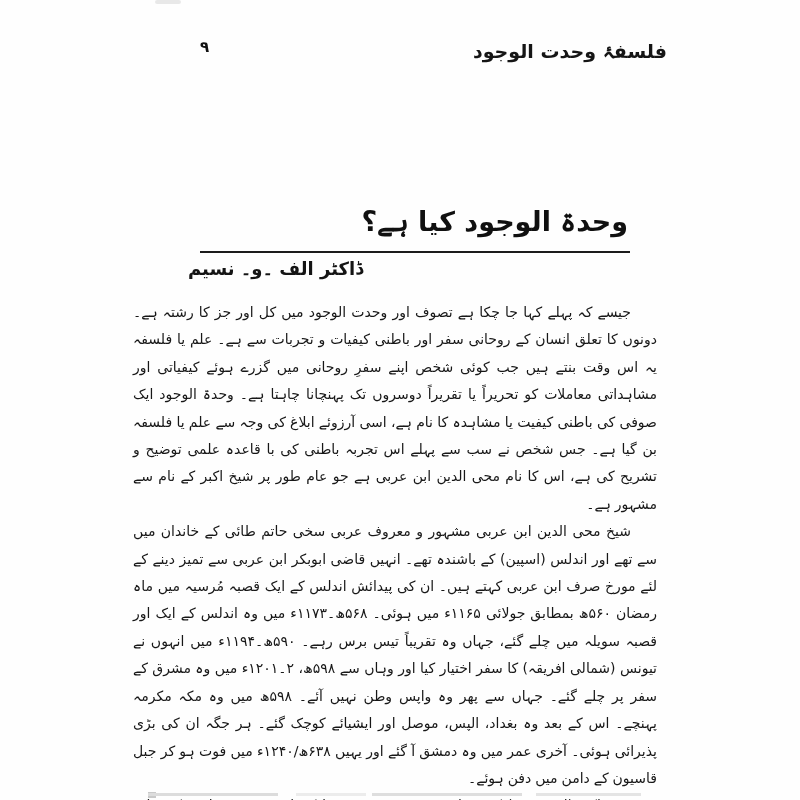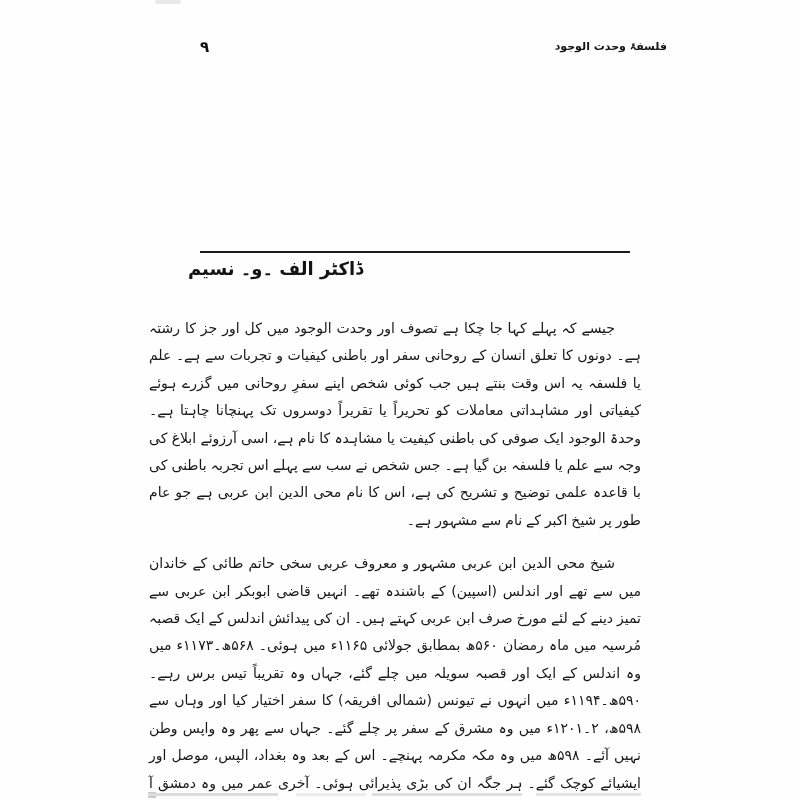--- a/index.html
+++ b/index.html
@@ -12,21 +12,21 @@
     overflow:hidden;
   }
   .scan-page {
     position:absolute; inset:0;
     background:#fefefe;
   }
   
   .running-header { position:absolute; top:36px; left:0; right:0; height:30px; }
   .book-title {
     position:absolute; top:4px; right:133px;
-    font-size:11px; font-weight:bold; color:#151515;
+    font-size:19px; font-weight:bold; color:#151515;
     direction:rtl; letter-spacing:0;
   }
   .page-number {
     position:absolute; top:2px; left:200px;
     font-size:15px; font-weight:bold; color:#111;
   }
   
   .article-heading {
     position:absolute; top:206px; right:172px;
     font-size:27px; font-weight:bold; color:#101010;
@@ -44,21 +44,21 @@
   
   .body-text {
     position:absolute; top:299px; left:133px; width:524px;
     direction:rtl;
     text-align:justify;
     font-size:14px;
     line-height:27.4px;
     color:#171717;
     word-spacing:-0.5px;
   }
-  .body-text p { text-indent:26px; margin:16px; }
+  .body-text p { text-indent:26px; margin:0; }
   
   .top-smudge {
     position:absolute; top:0; left:155px; width:26px; height:4px;
     background:#d9d9d9; opacity:.6; border-radius:2px;
   }
   .bottom-edge { position:absolute; top:792px; left:0; width:800px; height:6px; }
   .bottom-edge .seg { position:absolute; top:1px; height:3px; background:#e2e2e2; }
   .bottom-edge .seg.s1 { left:148px; width:130px; background:#dcdcdc; }
   .bottom-edge .seg.s2 { left:296px; width:70px;  background:#ececec; }
   .bottom-edge .seg.s3 { left:372px; width:150px; background:#dedede; }
@@ -70,20 +70,21 @@
 
 <div class="scan-page">
 
   <div class="top-smudge"></div>
 
   <div class="running-header">
     <span class="book-title">فلسفۂ وحدت الوجود</span>
     <span class="page-number">۹</span>
   </div>
 
+  <h1 class="article-heading">وحدۃ الوجود کیا ہے؟</h1>
 
   <div class="heading-rule"></div>
 
   <div class="author-name">ڈاکٹر الف ۔و۔ نسیم</div>
 
   <div class="body-text">
     <p>جیسے کہ پہلے کہا جا چکا ہے تصوف اور وحدت الوجود میں کل اور جز کا رشتہ ہے۔ دونوں کا تعلق انسان کے روحانی سفر اور باطنی کیفیات و تجربات سے ہے۔ علم یا فلسفہ یہ اس وقت بنتے ہیں جب کوئی شخص اپنے سفرِ روحانی میں گزرے ہوئے کیفیاتی اور مشاہداتی معاملات کو تحریراً یا تقریراً دوسروں تک پہنچانا چاہتا ہے۔ وحدۃ الوجود ایک صوفی کی باطنی کیفیت یا مشاہدہ کا نام ہے، اسی آرزوئے ابلاغ کی وجہ سے علم یا فلسفہ بن گیا ہے۔ جس شخص نے سب سے پہلے اس تجربہ باطنی کی با قاعدہ علمی توضیح و تشریح کی ہے، اس کا نام محی الدین ابن عربی ہے جو عام طور پر شیخ اکبر کے نام سے مشہور ہے۔</p>
     <p>شیخ محی الدین ابن عربی مشہور و معروف عربی سخی حاتم طائی کے خاندان میں سے تھے اور اندلس (اسپین) کے باشندہ تھے۔ انہیں قاضی ابوبکر ابن عربی سے تمیز دینے کے لئے مورخ صرف ابن عربی کہتے ہیں۔ ان کی پیدائش اندلس کے ایک قصبہ مُرسیہ میں ماہ رمضان ۵۶۰ھ بمطابق جولائی ۱۱۶۵ء میں ہوئی۔ ۵۶۸ھ۔۱۱۷۳ء میں وہ اندلس کے ایک اور قصبہ سویلہ میں چلے گئے، جہاں وہ تقریباً تیس برس رہے۔ ۵۹۰ھ۔۱۱۹۴ء میں انہوں نے تیونس (شمالی افریقہ) کا سفر اختیار کیا اور وہاں سے ۵۹۸ھ، ۲۔۱۲۰۱ء میں وہ مشرق کے سفر پر چلے گئے۔ جہاں سے پھر وہ واپس وطن نہیں آئے۔ ۵۹۸ھ میں وہ مکہ مکرمہ پہنچے۔ اس کے بعد وہ بغداد، الپس، موصل اور ایشیائے کوچک گئے۔ ہر جگہ ان کی بڑی پذیرائی ہوئی۔ آخری عمر میں وہ دمشق آ گئے اور یہیں ۶۳۸ھ/۱۲۴۰ء میں فوت ہو کر جبل قاسیون کے دامن میں دفن ہوئے۔</p>
     <p>شیخ اکبر (ابن عربی) کی تصانیف تو بہت سی ہیں لیکن ان میں ”فتوحات مکیہ“ اور ”فصوص الحکم“ کو بہت شہرت حاصل ہوئی۔ یہ عربی زبان میں ہیں لیکن دنیا کی کئی زبانوں میں ترجمہ ہو چکی ہیں۔ ”فتوحات مکیہ“ مصنف کی روحانی آسمانی سیر اور اس کے دوران کئی نازک اور پیچیدہ مسائل مذہب اور تصوف کے حل پر مشتمل ہے۔ مسلمان علماء، حکماء،</p>
   </div>

